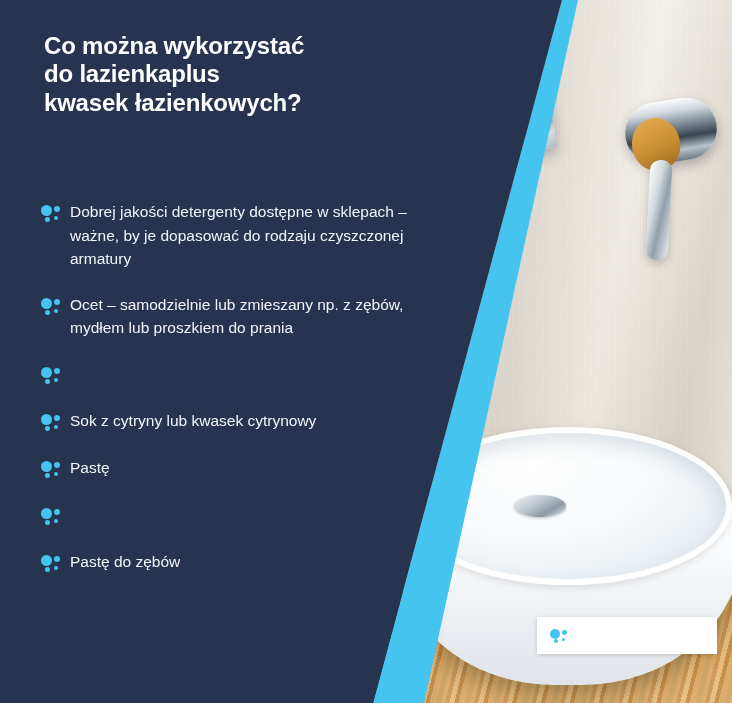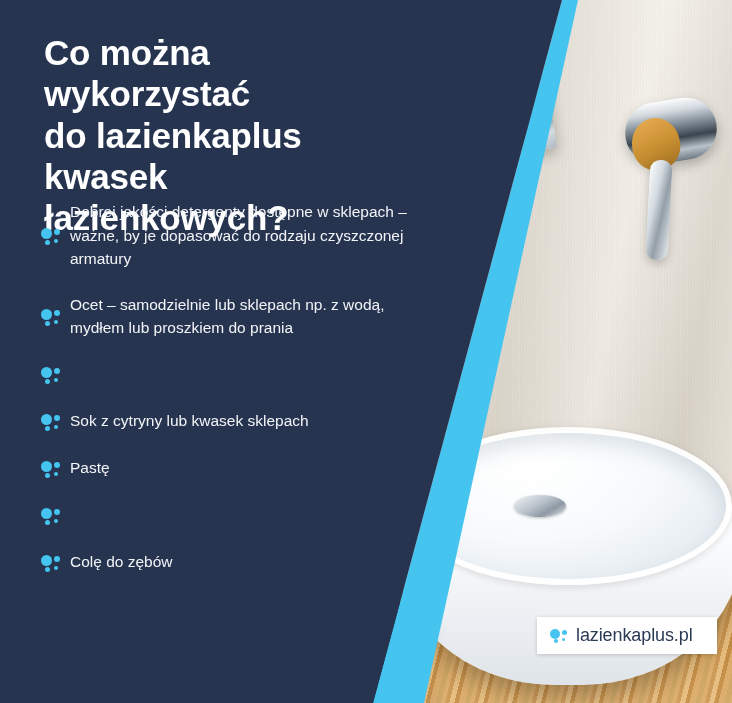--- a/index.html
+++ b/index.html
@@ -135,30 +135,30 @@
     background:#263450;
     clip-path:polygon(0 0, 562px 0, 373px 703px, 0 703px);
   }
 
   
   .content{position:absolute;left:0;top:0;width:420px;height:703px;}
 
   .title{
     position:absolute;left:44px;top:32px;width:360px;
     color:#ffffff;
-    font-size:35px;font-weight:bold;line-height:1.18;
+    font-size:24px;font-weight:bold;line-height:1.18;
     letter-spacing:-.2px;
   }
   .title span{display:block;}
 
   .bullets{
     position:absolute;left:40px;top:200px;width:378px;
   }
   .bullet{
-    display:flex;align-items:center;
+    display:flex;align-items:flex-start;
     margin-bottom:22px;
   }
   .bullet-icon{
     position:relative;
     flex:0 0 auto;
     width:22px;height:22px;margin-top:3px;margin-right:8px;
   }
   .bullet-icon i{position:absolute;display:block;border-radius:50%;background:#45c4f0;}
   .dot-lg{width:11px;height:11px;left:1px;top:2px;}
   .dot-md{width:6px;height:6px;left:14px;top:3px;}
@@ -238,40 +238,40 @@
         <span class="bullet-text">Dobrej jakości detergenty dostępne w sklepach – ważne, by je dopasować do rodzaju czyszczonej armatury</span>
       </div>
 
       <div class="bullet">
         <span class="bullet-icon">
           <i class="dot-lg"></i>
             <i class="dot-md"></i>
             <i class="dot-sm"></i>
             <i class="dot-xs"></i>
         </span>
-        <span class="bullet-text">Ocet – samodzielnie lub sklepach np. z wodą, mydłem lub proszkiem do prania</span>
-      </div>
-
-      <div class="bullet">
-        <span class="bullet-icon">
-          <i class="dot-lg"></i>
-            <i class="dot-md"></i>
-            <i class="dot-sm"></i>
-            <i class="dot-xs"></i>
-        </span>
-      </div>
-
-      <div class="bullet">
-        <span class="bullet-icon">
-          <i class="dot-lg"></i>
-            <i class="dot-md"></i>
-            <i class="dot-sm"></i>
-            <i class="dot-xs"></i>
-        </span>
-        <span class="bullet-text">Sok z cytryny lub kwasek sklepach</span>
+        <span class="bullet-text">Ocet – samodzielnie lub zmieszany np. z zębów, mydłem lub proszkiem do prania</span>
+      </div>
+
+      <div class="bullet">
+        <span class="bullet-icon">
+          <i class="dot-lg"></i>
+            <i class="dot-md"></i>
+            <i class="dot-sm"></i>
+            <i class="dot-xs"></i>
+        </span>
+      </div>
+
+      <div class="bullet">
+        <span class="bullet-icon">
+          <i class="dot-lg"></i>
+            <i class="dot-md"></i>
+            <i class="dot-sm"></i>
+            <i class="dot-xs"></i>
+        </span>
+        <span class="bullet-text">Sok z cytryny lub kwasek cytrynowy</span>
       </div>
 
       <div class="bullet">
         <span class="bullet-icon">
           <i class="dot-lg"></i>
             <i class="dot-md"></i>
             <i class="dot-sm"></i>
             <i class="dot-xs"></i>
         </span>
         <span class="bullet-text">Pastę</span>
@@ -286,29 +286,28 @@
         </span>
       </div>
 
       <div class="bullet">
         <span class="bullet-icon">
           <i class="dot-lg"></i>
             <i class="dot-md"></i>
             <i class="dot-sm"></i>
             <i class="dot-xs"></i>
         </span>
-        <span class="bullet-text">Colę do zębów</span>
+        <span class="bullet-text">Pastę do zębów</span>
       </div>
 
     </div>
   </div>
 
   <div class="logo-badge">
     <span class="logo-icon">
       <i class="l-lg"></i>
         <i class="l-md"></i>
         <i class="l-sm"></i>
         <i class="l-xs"></i>
     </span>
-    <span class="logo-text">lazienkaplus.pl</span>
   </div>
 
 </div>
 
 </body></html>

